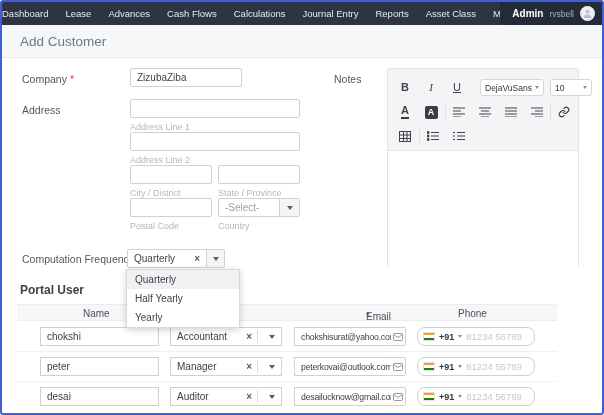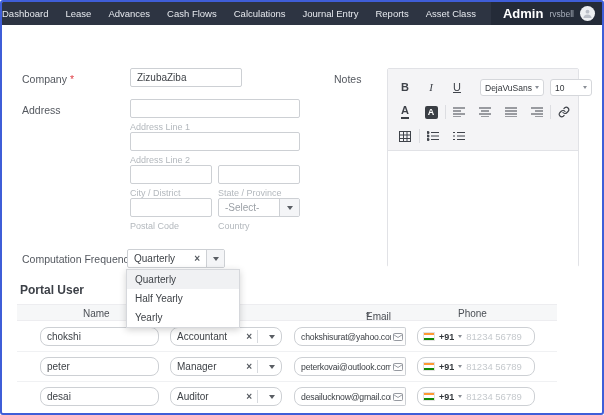--- a/index.html
+++ b/index.html
@@ -6,21 +6,21 @@
   body { margin:0; background:#fff; font-family:"Liberation Sans", sans-serif; }
   .frame { position:relative; width:604px; height:415px; background:#fff;
            border:2px solid #3f5ed8; border-radius:3px; overflow:hidden; }
 
   
   .nav { position:absolute; top:0; left:0; right:0; height:23px; background:#2d3442;
          display:flex; align-items:center; gap:17px; }
   .nav-item { font-size:9.5px; color:#e6e9ee; white-space:nowrap; cursor:pointer; }
   .nav-right { position:absolute; right:0; top:0; height:23px; background:#242b38;
                display:flex; align-items:center; gap:6px; padding:0 7px 0 12px; }
-  .nav-admin { font-size:13px; font-weight:bold; color:#ffffff; }
+  .nav-admin { font-size:10px; font-weight:bold; color:#ffffff; }
   .nav-user { font-size:8.5px; color:#a9b0bc; }
   .avatar { width:15px; height:15px; border-radius:50%; background:#eceff2; display:flex;
             align-items:center; justify-content:center; overflow:hidden; }
 
   
   .titlebar { position:absolute; top:23px; left:0; right:0; height:33px; background:#f6f7f9;
               border-bottom:1px solid #e7e9ec; display:flex; align-items:center; padding-left:18px; }
   .page-title { font-size:13.5px; color:#6d7987; }
 
   
@@ -65,21 +65,21 @@
   .dd-option { height:19px; display:flex; align-items:center; padding-left:8px; font-size:10px; color:#3e4247; }
   .dd-option.selected { background:#f0f1f3; }
 
   
   .pu-heading { position:absolute; left:18px; top:281px; font-size:12px; font-weight:bold; color:#3d4148; }
   .pu-header { position:absolute; left:15px; top:302px; width:540px; height:17px; background:#f6f7f8;
                border-top:1px solid #ededf0; border-bottom:1px solid #ededf0; }
   .pu-header span { position:absolute; top:3px; font-size:10px; color:#4b4f55;padding-left:36px; }
   .pu-row { position:absolute; left:15px; width:540px; height:30px; border-bottom:1px solid #f0f1f3; }
   .tbox { position:absolute; top:5px; height:19px; background:#fff; border:1px solid #cdd0d4;
-          border-radius:8px; font-size:10px; color:#3e4247; display:flex; align-items:center;
+          border-radius:0; font-size:10px; color:#3e4247; display:flex; align-items:center;
           padding:0 6px; overflow:hidden; white-space:nowrap; }
   .tbox.name  { left:23px;  width:119px; }
   .tbox.role  { left:153px; width:112px; padding-right:0; }
   .tbox.email { left:277px; width:98px; font-size:8.7px; letter-spacing:-0.2px; border-top-right-radius:0; border-bottom-right-radius:0; }
   .role-text { flex:1; }
   .role-caret-area { width:18px; align-self:stretch; display:flex; align-items:center; justify-content:center; }
   .env-btn { position:absolute; left:374px; top:5px; width:15px; height:19px; border:1px solid #cdd0d4;
              border-left:none; border-radius:0 2px 2px 0; background:#fdfdfd; display:flex;
              align-items:center; justify-content:center; }
   .phone-box { position:absolute; left:400px; top:5px; width:118px; height:19px; border:1px solid #cdd0d4;
@@ -111,20 +111,23 @@
       <span class="nav-user">rvsbell</span>
       <span class="avatar">
         <svg class="icon" width="11" height="11" viewBox="0 0 24 24" fill="#b9bec7">
             <circle cx="12" cy="8" r="4.2"></circle>
             <path d="M3 22c0-5 4-8 9-8s9 3 9 8z"></path>
           </svg>
       </span>
     </div>
   </div>
 
+  <div class="titlebar">
+    <span class="page-title">Add Customer</span>
+  </div>
 
   <span class="label" style="left:20px; top:71px;">
     <span>Company</span> <span class="req">*</span>
   </span>
   <div class="input" style="left:128px; top:66px; width:112px;">ZizubaZiba</div>
 
   <span class="label" style="left:332px; top:71px;">Notes</span>
   <div class="editor">
     <div class="toolbar">
 

